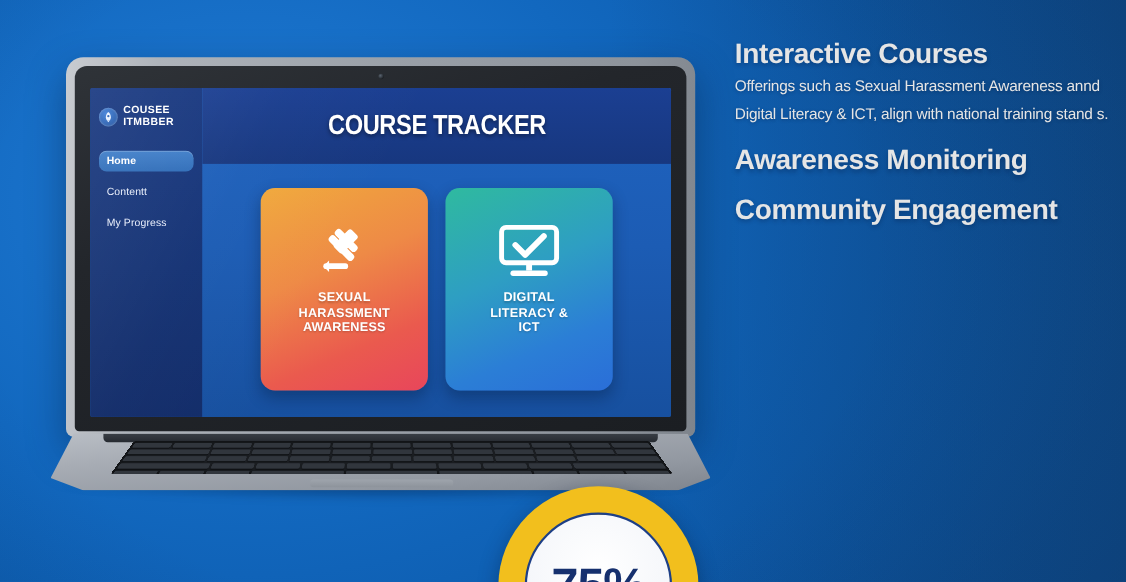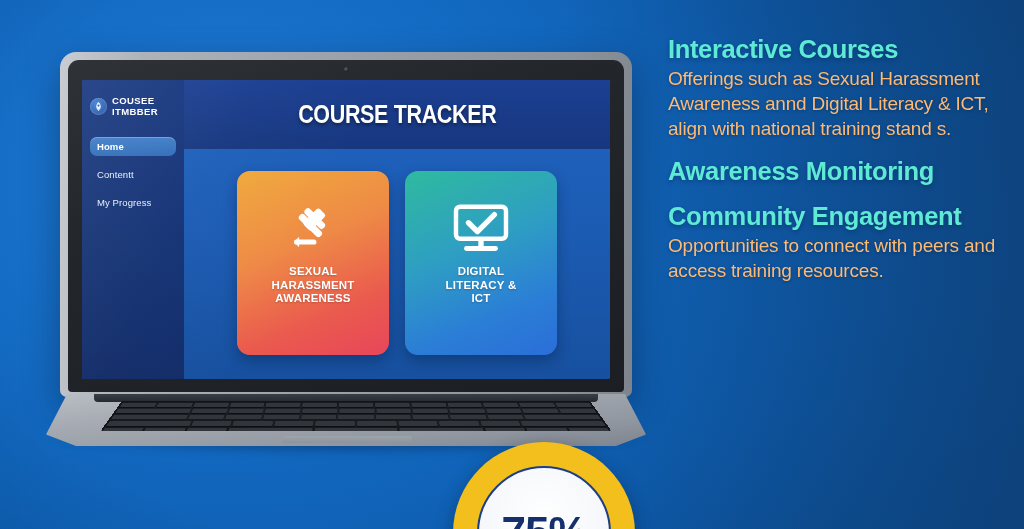--- a/index.html
+++ b/index.html
@@ -168,26 +168,26 @@
   #badge-value {
     color:#16306e; font-weight:bold; font-size:44px; letter-spacing:-1px;
     line-height:1;
   }
 
   
   #copy { position:absolute; left:668px; top:34px; width:340px; }
   .block { margin-bottom:15px; }
   .block:last-child { margin-bottom:0; }
   .h {
-    color:#5eead4; font-weight:bold; font-size:25.5px; line-height:30px;
+    color:#e5e5e5; font-weight:bold; font-size:25.5px; line-height:30px;
     letter-spacing:-0.35px; margin-bottom:2px;
     text-shadow:0 2px 4px rgba(4,30,70,0.38);
   }
   .p {
-    color:#fdba74; font-size:19px; line-height:25px; letter-spacing:-0.2px;
+    color:#e5e5e5; font-size:14px; line-height:25px; letter-spacing:-0.2px;
     text-shadow:0 1px 3px rgba(4,30,70,0.42);
   }
 </style>
 </head>
 <body>
 
 <div id="bg"></div>
 <div id="bg-right-shade"></div>
 <div id="bg-vignette"></div>
 
@@ -353,16 +353,15 @@
     <div class="h">Interactive Courses</div>
     <div class="p">Offerings such as Sexual Harassment Awareness annd Digital Literacy &amp; ICT, align with national training stand s.</div>
   </div>
 
   <div class="block">
     <div class="h">Awareness Monitoring</div>
   </div>
 
   <div class="block">
     <div class="h">Community Engagement</div>
-    <div class="p">Opportunities to connect with peers and access training resources.</div>
   </div>
 
 </div>
 
 </body></html>

